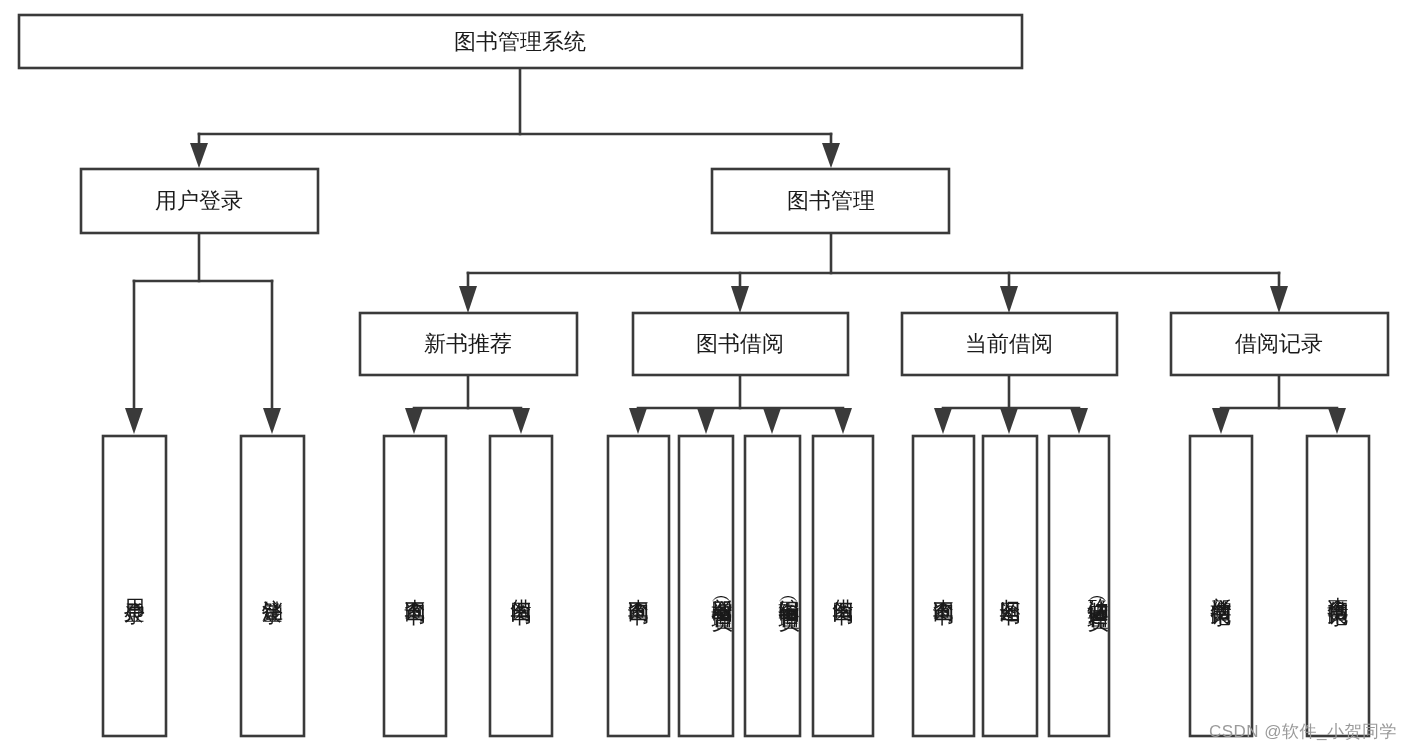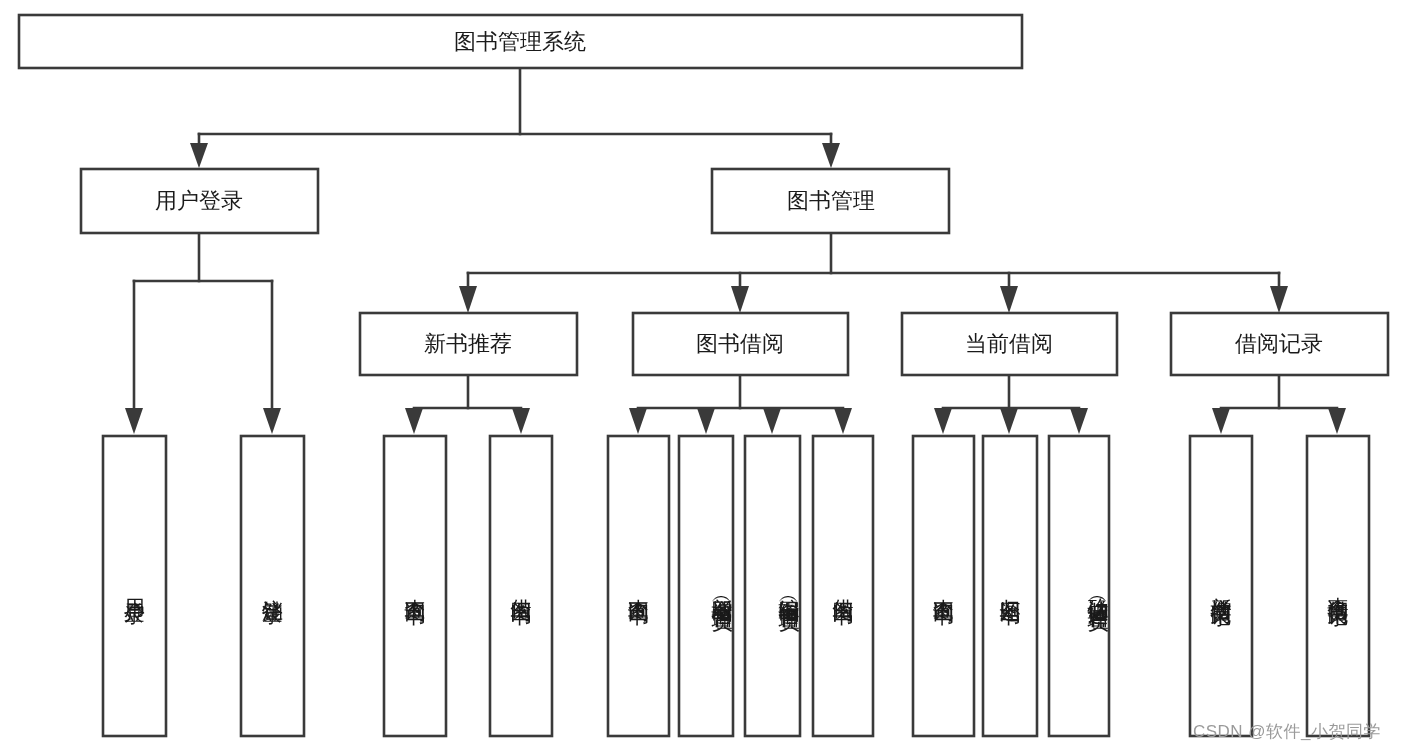--- a/index.html
+++ b/index.html
@@ -56,21 +56,21 @@
     color: #1a1a1a;
     letter-spacing: 2px;
     display: flex;
     align-items: center;
     justify-content: center;
     white-space: normal;
     user-select: none;
   }
   .watermark {
     position: absolute;
-    right: 24px;
+    right: 8px;
     bottom: 4px;
     font-family: "Liberation Sans", "DejaVu Sans", sans-serif;
     font-size: 17px;
     color: #9a9a9a;
     white-space: nowrap;
     letter-spacing: 0.5px;
     text-align: right;
   }
 </style>
 </head>

